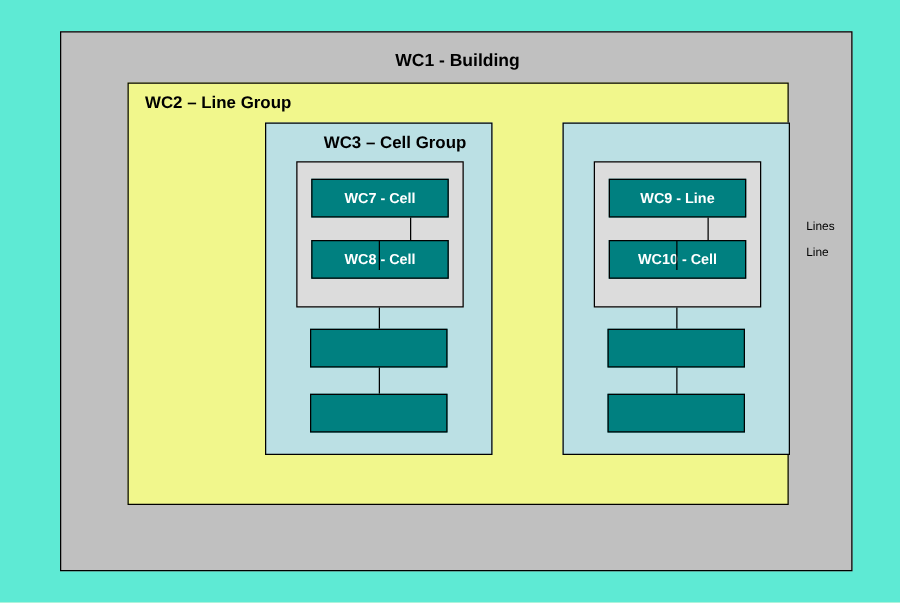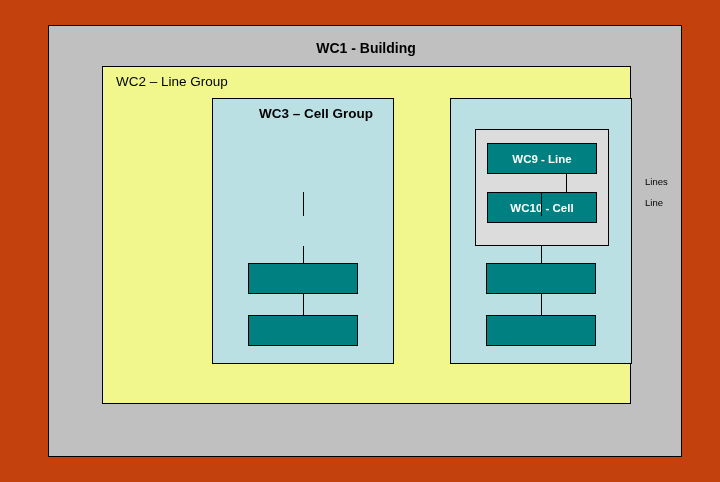--- a/index.html
+++ b/index.html
@@ -12,21 +12,21 @@
     height: 482px;
     font-family: "Liberation Sans", sans-serif;
     position: relative;
     overflow: hidden;
   }
   .canvas {
     position: absolute;
     left: 0; top: 0;
     width: 720px;
     height: 482px;
-    background: #c2410c;
+    background: #5eead4;
   }
   
   .building {
     position: absolute;
     left: 48px;
     top: 25px;
     width: 634px;
     height: 432px;
     background: #c0c0c0;
     border: 1px solid #000000;
@@ -52,21 +52,21 @@
     height: 338px;
     background: #f1f78c;
     border: 1px solid #000000;
     box-sizing: border-box;
   }
   .linegroup-title {
     position: absolute;
     left: 13px;
     top: 7px;
     font-size: 13.5px;
-    font-weight: normal;
+    font-weight: bold;
     color: #000000;
   }
   
   .cellgroup {
     position: absolute;
     top: 31px;
     width: 182px;
     height: 266px;
     background: #bbe0e4;
     border: 1px solid #000000;
@@ -151,20 +151,25 @@
 
   <div class="building">
     <div class="building-title">WC1 - Building</div>
 
     <div class="linegroup">
       <div class="linegroup-title">WC2 – Line Group</div>
 
       <div class="cellgroup left">
         <div class="cellgroup-title">WC3 – Cell Group</div>
 
+        <div class="cellpanel">
+          <div class="tealbox panel-box b1">WC7 - Cell</div>
+          <div class="conn c1"></div>
+          <div class="tealbox panel-box b2">WC8 - Cell</div>
+        </div>
 
         <div class="conn c2"></div>
         <div class="conn c3"></div>
 
         <div class="tealbox group-box b3"></div>
         <div class="conn c4"></div>
         <div class="tealbox group-box b4"></div>
       </div>
 
       <div class="cellgroup right">

